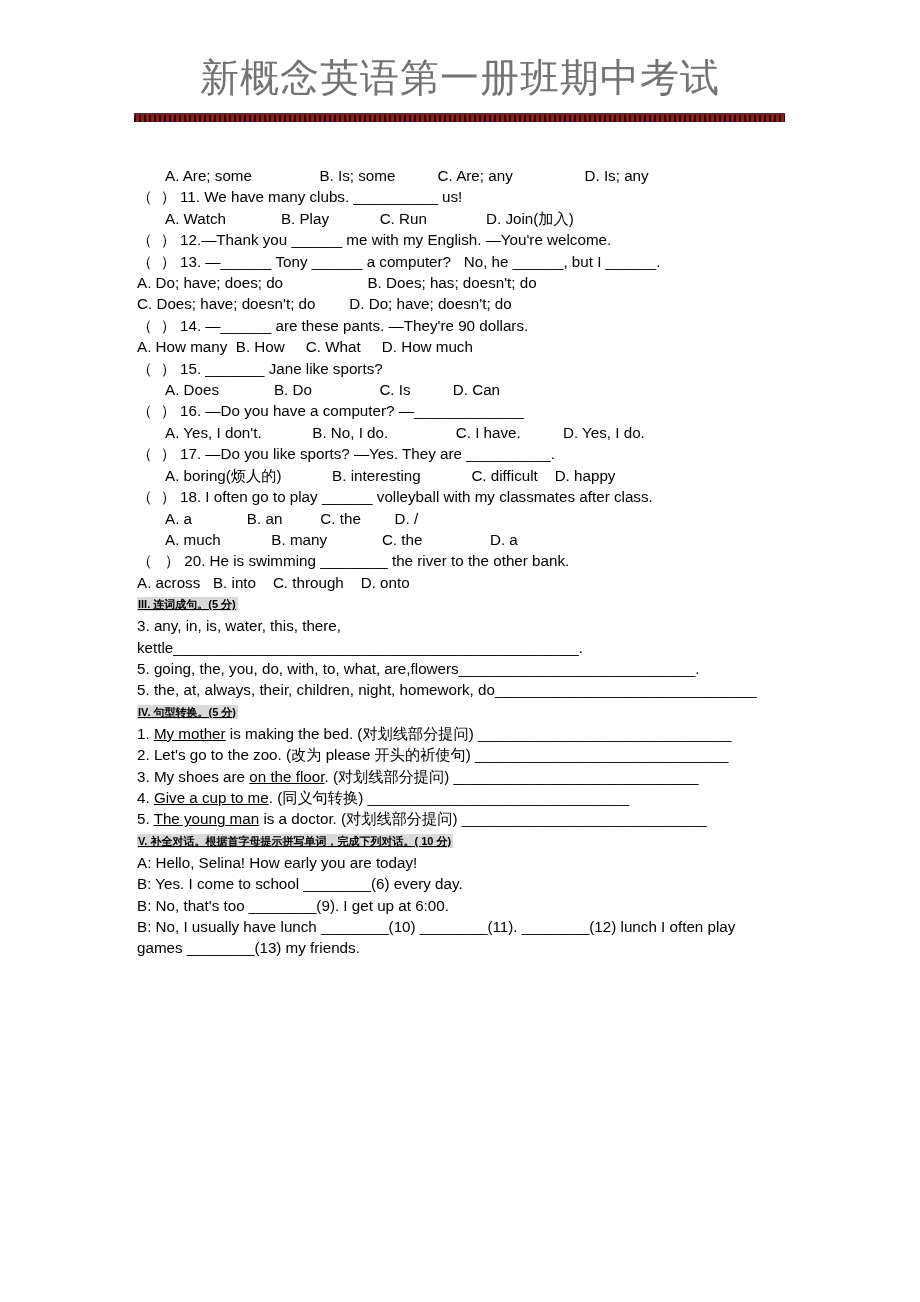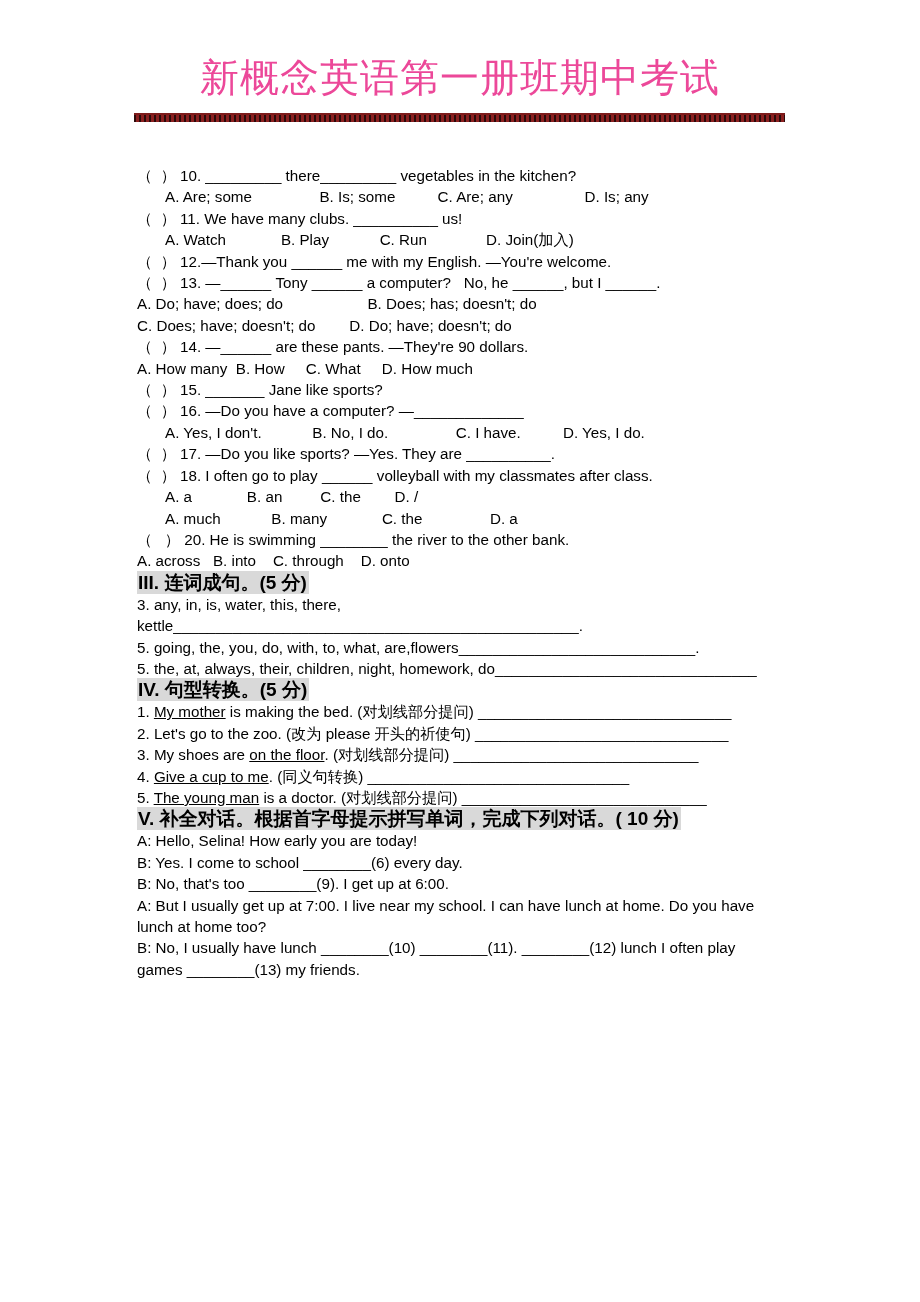--- a/index.html
+++ b/index.html
@@ -28,21 +28,21 @@
     left: 135px;
     top: 52px;
     width: 650px;
   }
   .doc-title {
     font-family: "DejaVu Serif", "Liberation Serif", serif;
     font-size: 39px;
     line-height: 52px;
     text-align: center;
     letter-spacing: 1px;
-    color: #ec4899;
+    color: #737373;
     white-space: nowrap;
   }
   .title-rule {
     position: absolute;
     left: 134px;
     top: 113px;
     width: 651px;
     height: 9px;
   }
   .title-rule .rule-top {
@@ -68,24 +68,25 @@
     font-size: 15.2px;
     line-height: 21.4px;
     white-space: pre-wrap;
     color: #000;
   }
   .line.indent {
     padding-left: 28px;
   }
 
   .sec-head {
-    font-size: 19px;
+    font-size: 11px;
     line-height: 22px;
     font-weight: bold;
     margin-top: 0px;
+    text-decoration: underline;
   }
   .sec-head .hl {
     background: #d9d9d9;
     padding: 1px 2px 1px 1px;
   }
   .u { text-decoration: underline; }
 </style>
 </head>
 <body>
 
@@ -94,41 +95,42 @@
   <div class="title-block">
     <div class="doc-title">新概念英语第一册班期中考试</div>
   </div>
   <div class="title-rule">
     <div class="rule-top"></div>
     <div class="rule-body"></div>
   </div>
 
   <div class="content">
 
-    <div class="line">（  ） 10. _________ there_________ vegetables in the kitchen?</div>
     <div class="line indent">A. Are; some                B. Is; some          C. Are; any                 D. Is; any</div>
 
     <div class="line">（  ） 11. We have many clubs. __________ us!</div>
     <div class="line indent">A. Watch             B. Play            C. Run              D. Join(加入)</div>
 
     <div class="line">（  ） 12.—Thank you ______ me with my English. —You're welcome.</div>
 
     <div class="line">（  ） 13. —______ Tony ______ a computer?   No, he ______, but I ______.</div>
     <div class="line">A. Do; have; does; do                    B. Does; has; doesn't; do</div>
     <div class="line">C. Does; have; doesn't; do        D. Do; have; doesn't; do</div>
 
     <div class="line">（  ） 14. —______ are these pants. —They're 90 dollars.</div>
     <div class="line">A. How many  B. How     C. What     D. How much</div>
 
     <div class="line">（  ） 15. _______ Jane like sports?</div>
+    <div class="line indent">A. Does             B. Do                C. Is          D. Can</div>
 
     <div class="line">（  ） 16. —Do you have a computer? —_____________</div>
     <div class="line indent">A. Yes, I don't.            B. No, I do.                C. I have.          D. Yes, I do.</div>
 
     <div class="line">（  ） 17. —Do you like sports? —Yes. They are __________.</div>
+    <div class="line indent">A. boring(烦人的)            B. interesting            C. difficult    D. happy</div>
 
     <div class="line">（  ） 18. I often go to play ______ volleyball with my classmates after class.</div>
     <div class="line indent">A. a             B. an         C. the        D. /</div>
 
     <div class="line indent">A. much            B. many             C. the                D. a</div>
 
     <div class="line">（   ） 20. He is swimming ________ the river to the other bank.</div>
     <div class="line">A. across   B. into    C. through    D. onto</div>
 
     <div class="sec-head"><span class="hl">III.  连词成句。(5 分)</span></div>
@@ -145,17 +147,16 @@
     <div class="line"><span>3. My shoes are </span><span class="u">on the floor</span><span>. (对划线部分提问) _____________________________</span></div>
 
     <div class="line"><span>4. </span><span class="u">Give a cup to me</span><span>. (同义句转换) _______________________________</span></div>
 
     <div class="line"><span>5. </span><span class="u">The young man</span><span> is a doctor. (对划线部分提问) _____________________________</span></div>
 
     <div class="sec-head"><span class="hl">V. 补全对话。根据首字母提示拼写单词，完成下列对话。( 10 分)</span></div>
     <div class="line">A: Hello, Selina! How early you are today!</div>
     <div class="line">B: Yes. I come to school ________(6) every day.</div>
     <div class="line">B: No, that's too ________(9). I get up at 6:00.</div>
-    <div class="line">A: But I usually get up at 7:00. I live near my school. I can have lunch at home. Do you have lunch at home too?</div>
     <div class="line">B: No, I usually have lunch ________(10) ________(11). ________(12) lunch I often play games ________(13) my friends.</div>
 
   </div>
 </div>
 
 </body></html>

